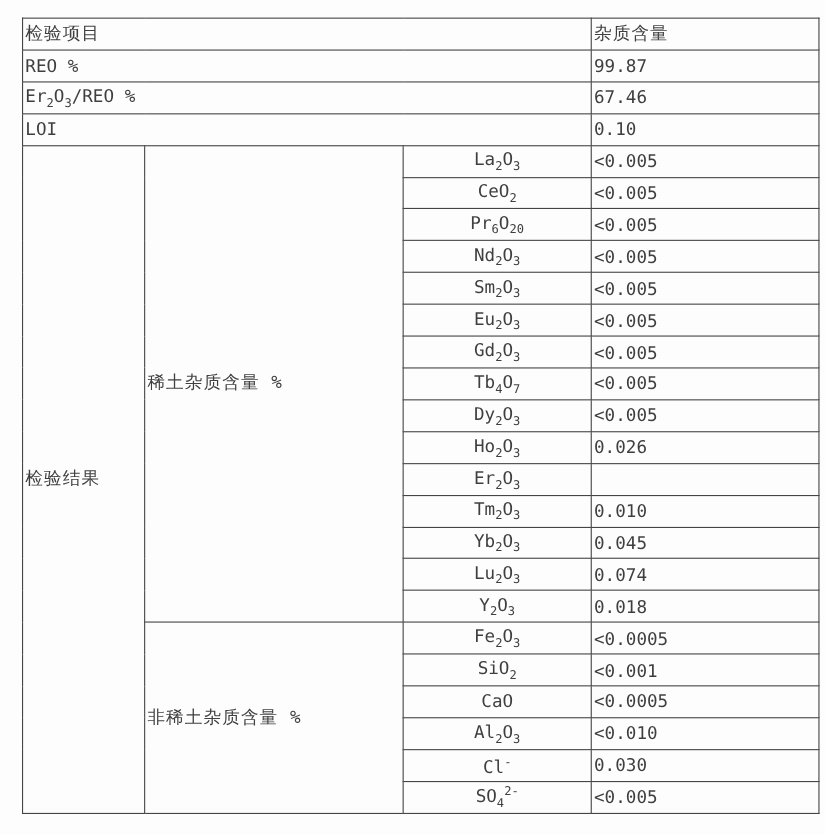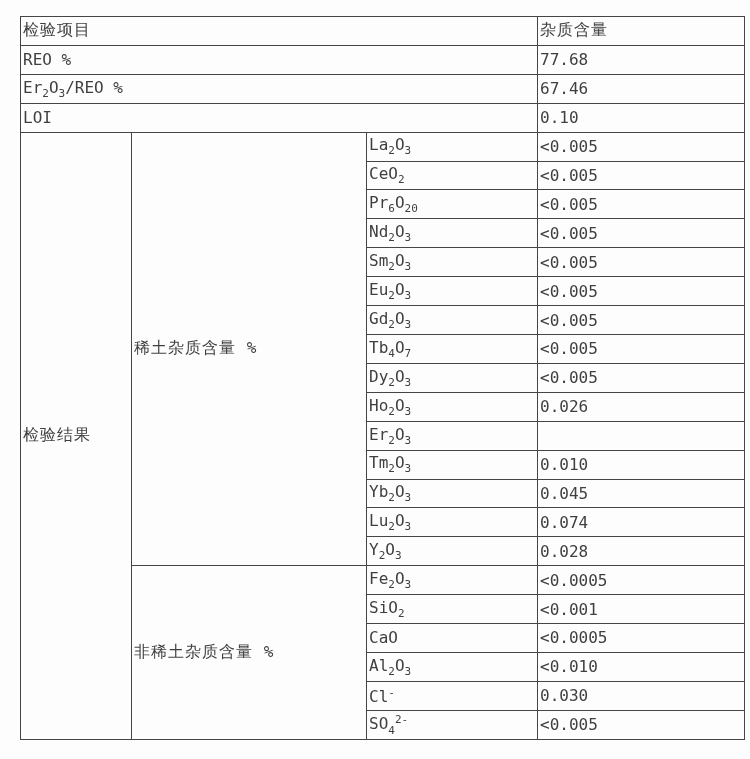--- a/index.html
+++ b/index.html
@@ -33,21 +33,21 @@
   table.report td{
     border:1.8px solid var(--border-color);
     font-size:16px;
     padding:0 2px;
     overflow:hidden;
     white-space:nowrap;
     vertical-align:middle;
   }
   table.report tr{height:28.9px;}
   td.center{text-align:left;}
-  td.compound{text-align:left;padding-left:9px;}
+  td.compound{text-align:center;padding-left:9px;}
   td.cjk{font-size:17px;letter-spacing:1px;}
   sub{font-size:11px;}
   sup{font-size:11px;}
 </style>
 </head>
 <body style="background: rgb(253, 253, 253);">
 
 <div class="page">
   <table class="report">
     <colgroup>
@@ -57,21 +57,21 @@
       <col style="width:207px">
     </colgroup>
     <tbody>
       <tr>
         <td colspan="3" class="center cjk">检验项目</td>
         <td class="center cjk">杂质含量</td>
       </tr>
 
     <tr>
           <td colspan="3" class="center">REO %</td>
-          <td class="center">77.68</td>
+          <td class="center">99.87</td>
         </tr>
         <tr>
           <td colspan="3" class="center">Er<sub>2</sub>O<sub>3</sub>/REO %</td>
           <td class="center">67.46</td>
         </tr>
         <tr>
           <td colspan="3" class="center">LOI</td>
           <td class="center">0.10</td>
         </tr>
         <tr>
@@ -127,21 +127,21 @@
         <tr>
           <td class="compound">Yb<sub>2</sub>O<sub>3</sub></td>
           <td class="center">0.045</td>
         </tr>
         <tr>
           <td class="compound">Lu<sub>2</sub>O<sub>3</sub></td>
           <td class="center">0.074</td>
         </tr>
         <tr>
           <td class="compound">Y<sub>2</sub>O<sub>3</sub></td>
-          <td class="center">0.028</td>
+          <td class="center">0.018</td>
         </tr>
         <tr>
           <td rowspan="6" class="center cjk">非稀土杂质含量 %</td>
           <td class="compound">Fe<sub>2</sub>O<sub>3</sub></td>
           <td class="center">&lt;0.0005</td>
         </tr>
         <tr>
           <td class="compound">SiO<sub>2</sub></td>
           <td class="center">&lt;0.001</td>
         </tr>

